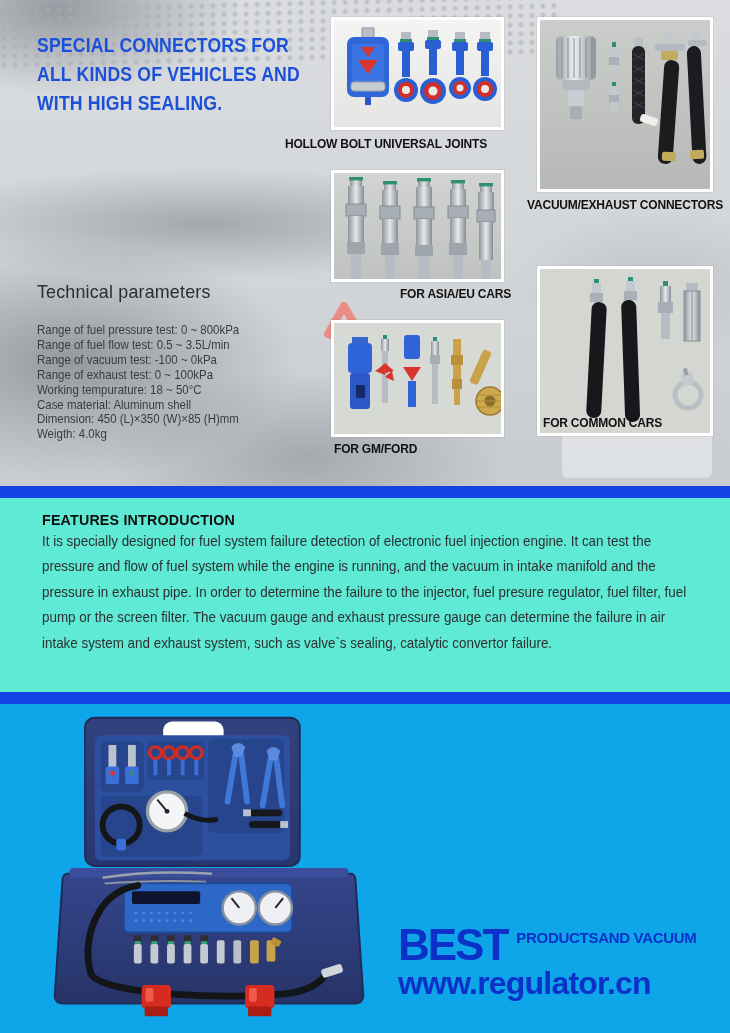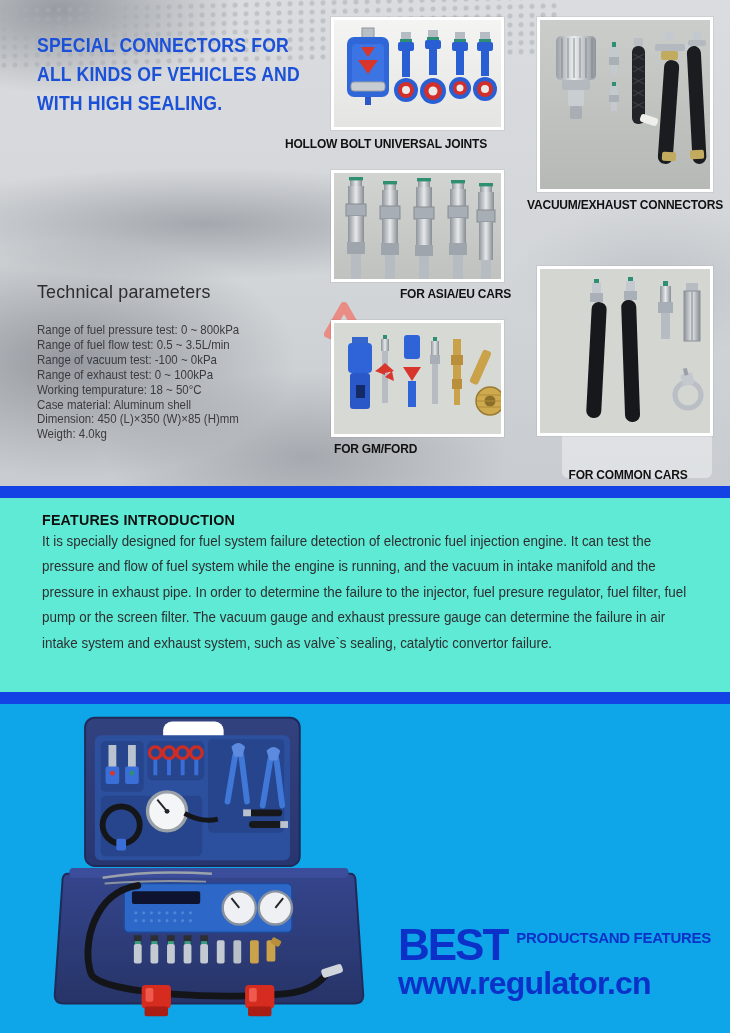--- a/index.html
+++ b/index.html
@@ -38,21 +38,21 @@
   .card-c{left:331px;top:170px;width:173px;height:112px;}
   .card-d{left:331px;top:320px;width:173px;height:117px;}
   .card-e{left:537px;top:266px;width:176px;height:170px;}
 
   .photo-label{position:absolute;font-size:12px;font-weight:bold;color:#111;
     letter-spacing:-.2px;white-space:nowrap;}
   .label-a{left:266px;top:137px;width:240px;text-align:center;}
   .label-b{left:517px;top:198px;width:216px;text-align:center;}
   .label-c{left:341px;top:287px;width:170px;text-align:right;}
   .label-d{left:334px;top:442px;width:170px;text-align:left;}
-  .label-e{left:543px;top:468px;width:170px;text-align:center;}
+  .label-e{left:543px;top:416px;width:170px;text-align:left;}
 
   .tech{position:absolute;left:37px;top:281px;width:300px;
     transform:scaleX(.94);transform-origin:0 0;color:#35363a;}
   .tech h2{margin:0;font-size:19px;font-weight:normal;color:#2c2d30;letter-spacing:.2px;}
   .tech ul{margin:20px 0 0 0;padding:0;list-style:none;font-size:12.2px;line-height:14.9px;color:#3a3b3f;}
 
   
   .blue-bar{position:absolute;left:0;width:730px;height:12px;background:#1343e4;}
   .bar-1{top:486px;} .bar-2{top:692px;}
 
@@ -580,20 +580,20 @@
           <rect x="206" y="283" width="8" height="14" rx="2" fill="#ee5a4e"></rect>
         </g>
       </svg>
     </div>
 
     <div class="brand">
       <div class="brand-row">
         <span class="brand-best">BEST</span>
         <span class="brand-tag">
           <span>PRODUCTS</span>
-          <span>AND FEATURES</span>
+          <span>AND VACUUM</span>
         </span>
       </div>
       <div class="brand-site">www.regulator.cn</div>
     </div>
   </section>
 
 </div>
 
 </body></html>

